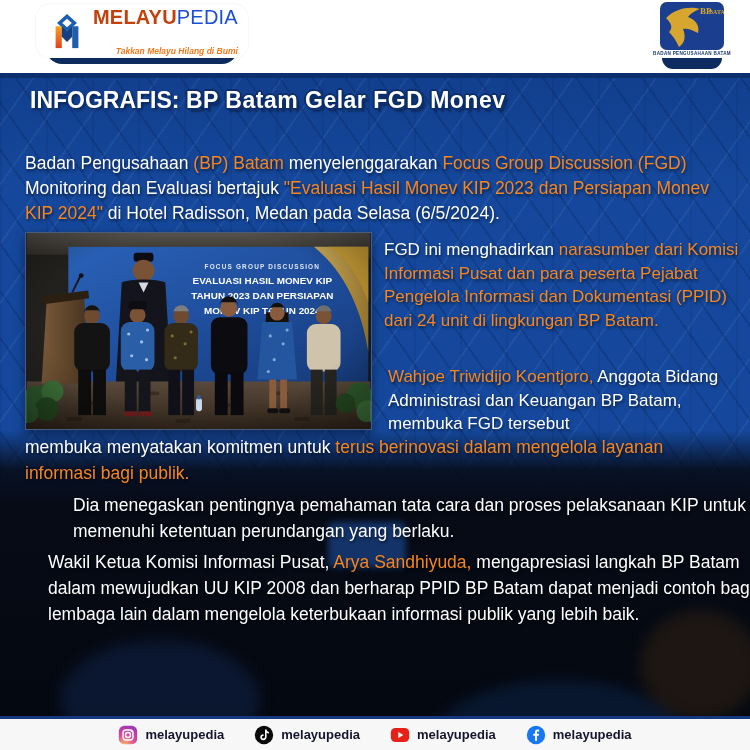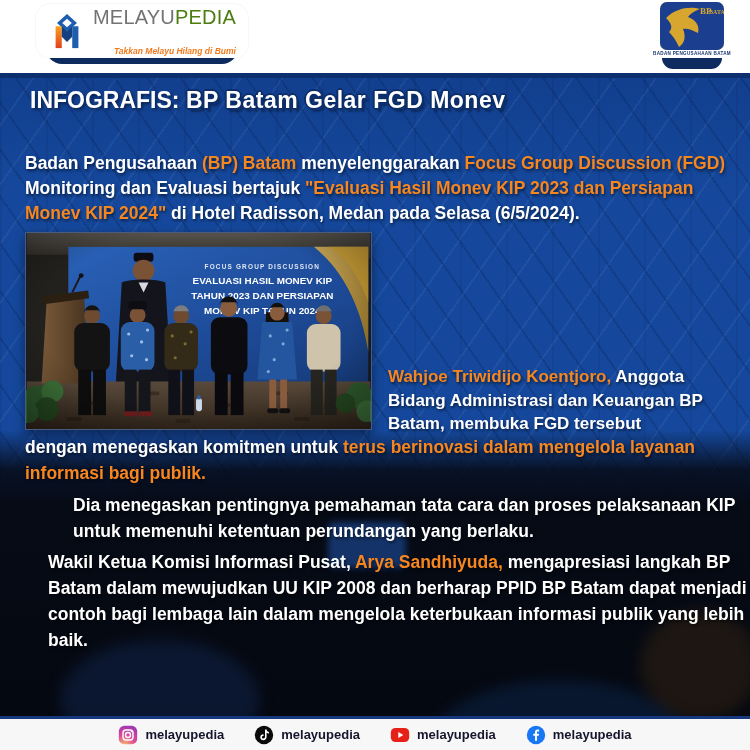--- a/index.html
+++ b/index.html
@@ -13,22 +13,22 @@
   .header{position:absolute;left:0;top:0;width:750px;height:73px;background:#ffffff;}
   .logo-swoosh{position:absolute;background:#0d2b5e;border-radius:0 0 34px 34px;}
   .mp-swoosh{left:46px;top:48px;width:192px;height:16px;}
   .mp-card{
     position:absolute;left:36px;top:4px;width:212px;height:54px;background:#ffffff;
     border-radius:14px;display:flex;align-items:center;padding:6px 10px 6px 12px;
     box-shadow:0 0 0 1px rgba(0,0,0,0.03);
   }
   .mp-text{margin-left:7px;line-height:1;}
   .mp-name{font-size:20px;letter-spacing:.2px;white-space:nowrap;}
-  .mp-name .bold{font-weight:400;color:#737373;}
-  .mp-name .light{font-weight:400;color:#4d7c0f;text-align:right;}
+  .mp-name .bold{font-weight:700;color:#c2410c;}
+  .mp-name .light{font-weight:400;color:#1d4ed8;text-align:right;}
   .mp-tagline{font-size:8.5px;font-weight:700;font-style:italic;color:#f07b1d;text-align:right;margin-top:20px;}
   .bp-wrap{position:absolute;left:646px;top:0;width:94px;height:72px;}
   .bp-box{
     position:absolute;left:4px;top:2px;width:64px;height:48px;background:#fdba74;
     border-radius:7px;overflow:hidden;left:14px;
   }
   .bp-sub{
     position:absolute;left:6px;top:51px;width:80px;text-align:center;
     font-size:4.6px;font-weight:700;color:#16356f;letter-spacing:.3px;white-space:nowrap;
   }
@@ -64,21 +64,21 @@
       3px 4px 2px rgba(0,0,0,.35);
   }
   .title2{
     position:absolute;right:20px;top:113px;font-size:28px;font-weight:800;color:#f6861f;letter-spacing:.4px;
     text-shadow:-2px 0 0 #ffffff,2px 0 0 #ffffff,0 -2px 0 #ffffff,0 2px 0 #ffffff,
       -2px -2px 0 #ffffff,2px -2px 0 #ffffff,-2px 2px 0 #ffffff,2px 2px 0 #ffffff,
       4px 5px 3px rgba(0,0,0,.45);
     white-space:nowrap;
   }
   
-  .para{position:absolute;font-weight:700;text-shadow:1px 2px 3px rgba(0,0,0,.55);}
+  .para{position:absolute;font-weight:400;text-shadow:1px 2px 3px rgba(0,0,0,.55);}
   .seg-w{color:#ffffff;}
   .seg-o{color:#f6861f;}
   .p-intro{left:25px;top:151px;width:714px;font-size:17.5px;line-height:25px;}
   .p-side1{left:384px;top:238px;width:360px;font-size:17px;line-height:23.5px;}
   .p-side2{left:388px;top:365px;width:356px;font-size:17px;line-height:23.5px;}
   .p-commit{left:25px;top:434px;width:710px;font-size:17.5px;line-height:26px;}
   .p-emph{left:27px;top:492px;width:710px;font-size:17.5px;line-height:26px;margin-left:46px;}
   .p-appr{left:25px;top:549px;width:712px;font-size:17.5px;line-height:26px;margin-left:23px;}
   .p-att{left:27px;top:654px;width:710px;font-size:17.5px;line-height:26px;}
   
@@ -148,22 +148,23 @@
 
     </div>
   </div>
 
   <div class="title1">
     <span class="plain">INFOGRAFIS:</span>
     <span class="outlined">BP Batam Gelar FGD Monev</span>
   </div>
 
   <div class="para p-intro"><span class="seg-w">Badan Pengusahaan </span><span class="seg-o">(BP) Batam </span><span class="seg-w">menyelenggarakan </span><span class="seg-o">Focus Group Discussion (FGD) </span><span class="seg-w">Monitoring dan Evaluasi bertajuk </span><span class="seg-o">"Evaluasi Hasil Monev KIP 2023 dan Persiapan Monev KIP 2024" </span><span class="seg-w">di Hotel Radisson, Medan pada Selasa (6/5/2024).</span></div>
+  <div class="para p-side1"><span class="seg-w">FGD ini menghadirkan </span><span class="seg-o">narasumber dari Komisi Informasi Pusat dan para peserta Pejabat Pengelola Informasi dan Dokumentasi (PPID) dari 24 unit di lingkungan BP Batam.</span></div>
   <div class="para p-side2"><span class="seg-o">Wahjoe Triwidijo Koentjoro, </span><span class="seg-w">Anggota Bidang Administrasi dan Keuangan BP Batam, membuka FGD tersebut</span></div>
-  <div class="para p-commit"><span class="seg-w">dengan menegaskan komitmen untuk </span><span class="seg-o">terus berinovasi dalam mengelola layanan informasi bagi publik.</span></div>
+  <div class="para p-commit"><span class="seg-w">membuka menyatakan komitmen untuk </span><span class="seg-o">terus berinovasi dalam mengelola layanan informasi bagi publik.</span></div>
   <div class="para p-emph"><span class="seg-w">Dia menegaskan pentingnya pemahaman tata cara dan proses pelaksanaan KIP untuk memenuhi ketentuan perundangan yang berlaku.</span></div>
   <div class="para p-appr"><span class="seg-w">Wakil Ketua Komisi Informasi Pusat, </span><span class="seg-o">Arya Sandhiyuda, </span><span class="seg-w">mengapresiasi langkah BP Batam dalam mewujudkan UU KIP 2008 dan berharap PPID BP Batam dapat menjadi contoh bagi lembaga lain dalam mengelola keterbukaan informasi publik yang lebih baik.</span></div>
 
   <div class="photo">
     <svg width="345" height="196" viewBox="0 0 347 198">
       <defs>
         <linearGradient id="ceil" x1="0" y1="0" x2="0" y2="1">
           <stop offset="0" stop-color="#57524b"></stop>
             <stop offset="1" stop-color="#2d2a26"></stop>
         </linearGradient>

